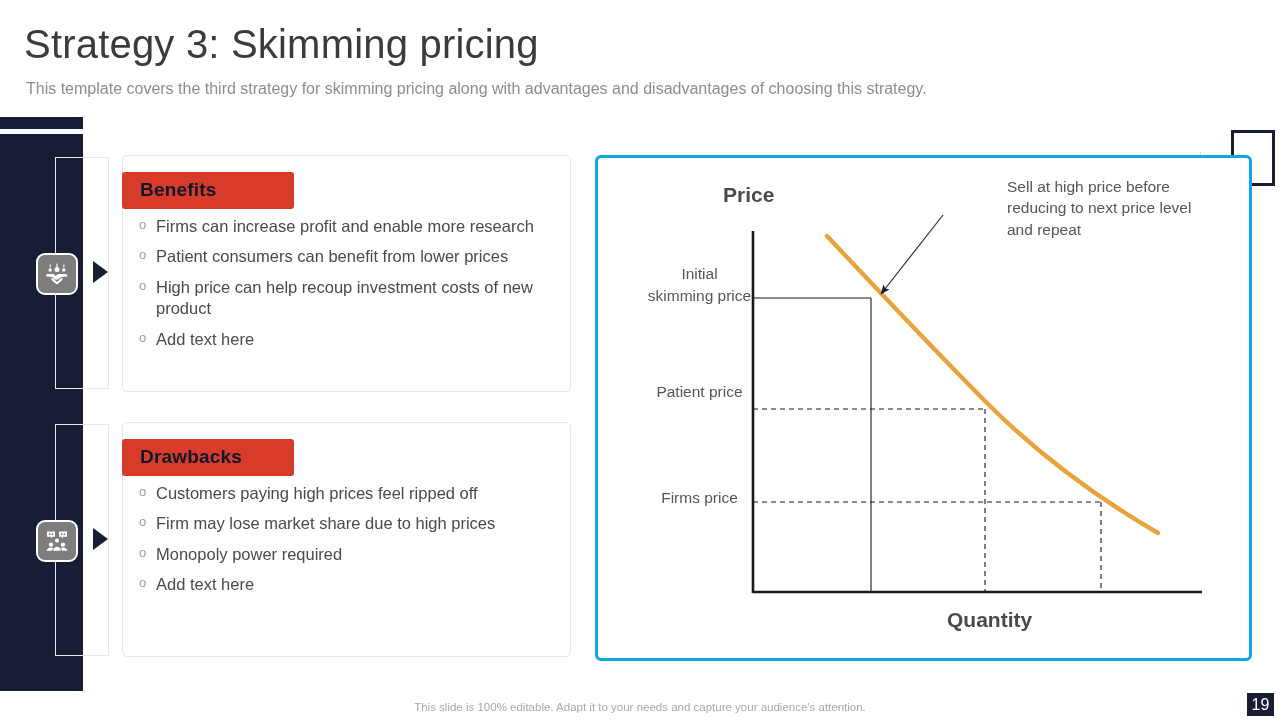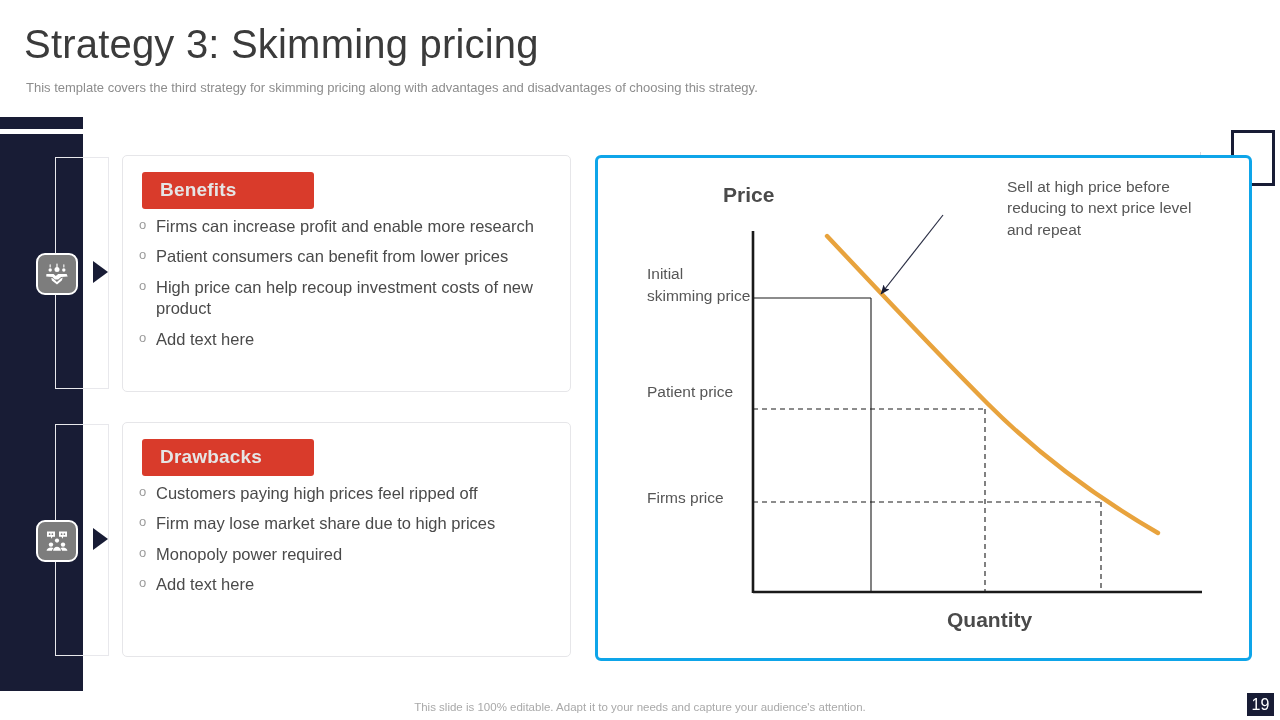--- a/index.html
+++ b/index.html
@@ -12,21 +12,21 @@
   }
 
   
   .slide-title{
     position:absolute;left:24px;top:22px;
     font-size:40px;font-weight:400;color:#3b3b3b;
     letter-spacing:.2px;white-space:nowrap;
   }
   .slide-subtitle{
     position:absolute;left:26px;top:80px;
-    font-size:13px;color:#8d8d8d;white-space:nowrap;
+    font-size:16px;color:#8d8d8d;white-space:nowrap;
   }
 
   
   .navy-bar-top{position:absolute;left:0;top:117px;width:83px;height:12px;background:#181c35;}
   .navy-bar-bottom{position:absolute;left:0;top:134px;width:83px;height:557px;background:#181c35;}
 
   
   .corner-box{position:absolute;left:1231px;top:130px;width:38px;height:50px;border:3px solid #181c35;background:#fff;}
   .corner-arc{position:absolute;left:1200px;top:152px;width:46px;height:46px;border-left:1px solid #d8d8df;border-bottom:1px solid #d8d8df;border-radius:0 0 0 40px;}
 
@@ -56,22 +56,22 @@
     position:absolute;background:#ffffff;
     border:1px solid #e6e6e9;border-radius:5px;
   }
   .card.benefits{left:122px;top:155px;width:447px;height:235px;}
   .card.drawbacks{left:122px;top:422px;width:447px;height:233px;}
 
   .ribbon{
     position:absolute;left:-1px;top:16px;
     background:#d93b2b;border-radius:3px;
     padding:7px 18px 8px 18px;min-width:128px;
-    color:#e5e5e5;font-size:19px;font-weight:700;
-    letter-spacing:.2px;box-sizing:border-box;margin-left:20px;
+    color:#0f172a;font-size:19px;font-weight:700;
+    letter-spacing:.2px;box-sizing:border-box;
   }
   .card.benefits .ribbon{width:172px;}
   .card.drawbacks .ribbon{width:172px;}
 
   .bullets{position:absolute;left:16px;right:14px;top:60px;}
   .bullet{
     display:flex;align-items:flex-start;
     margin-bottom:9px;
     font-size:16.5px;color:#4a4a4a;line-height:1.3;
   }
@@ -88,21 +88,21 @@
   }
   .chart-title{
     position:absolute;left:125px;top:25px;
     font-size:21px;font-weight:700;color:#4a4a4a;
   }
   .chart-xlabel{
     position:absolute;left:349px;top:450px;
     font-size:21px;font-weight:700;color:#4a4a4a;
   }
   .ytick-label{
-    position:absolute;text-align:left;
+    position:absolute;text-align:center;
     font-size:15.5px;color:#565656;line-height:1.45;
   }
   .ytick-label.initial{left:49px;top:105px;width:105px;}
   .ytick-label.second{left:49px;top:223px;width:105px;}
   .ytick-label.final{left:49px;top:329px;width:105px;}
 
   .annotation{
     position:absolute;left:409px;top:18px;width:210px;
     font-size:15.5px;color:#565656;line-height:1.38;
   }

